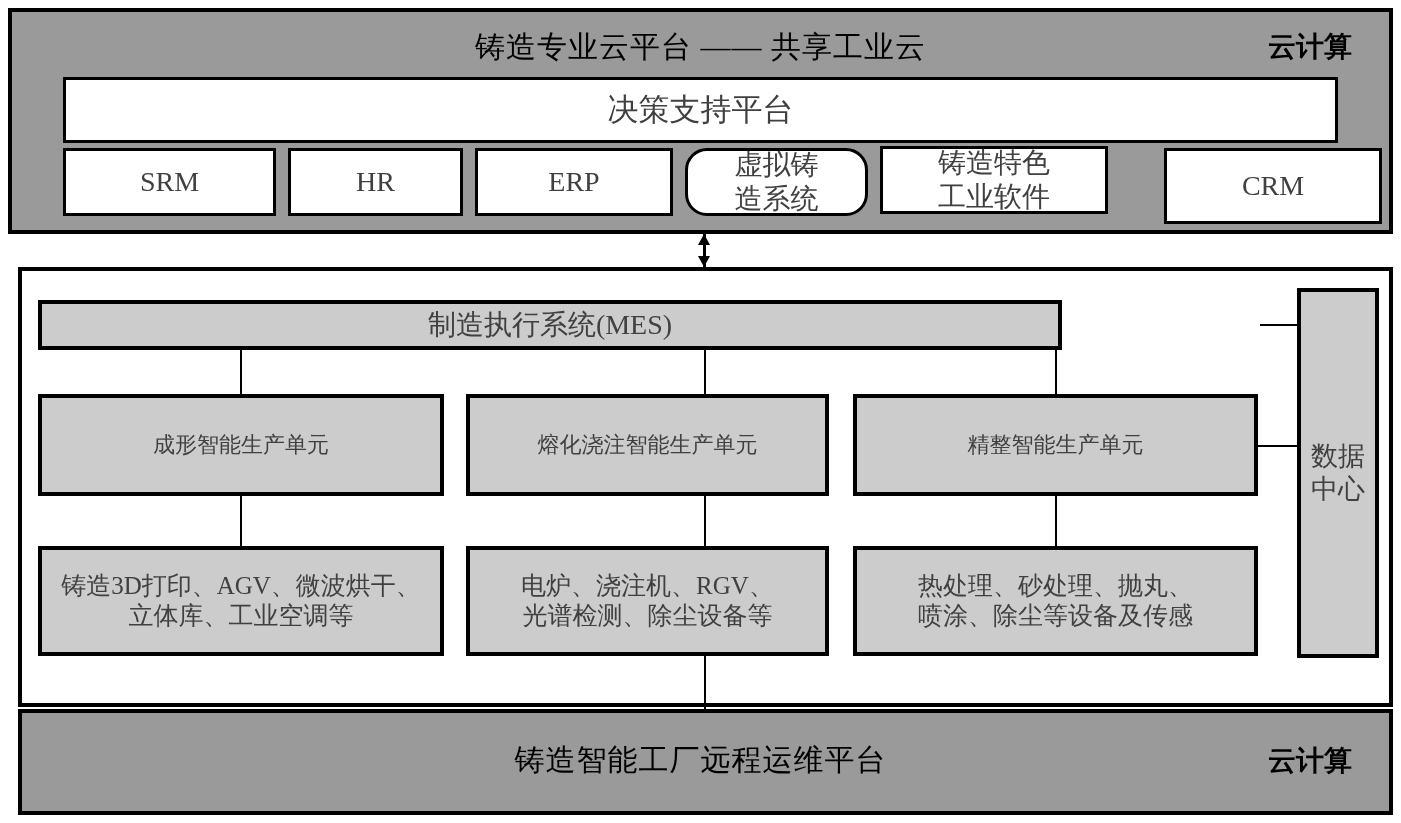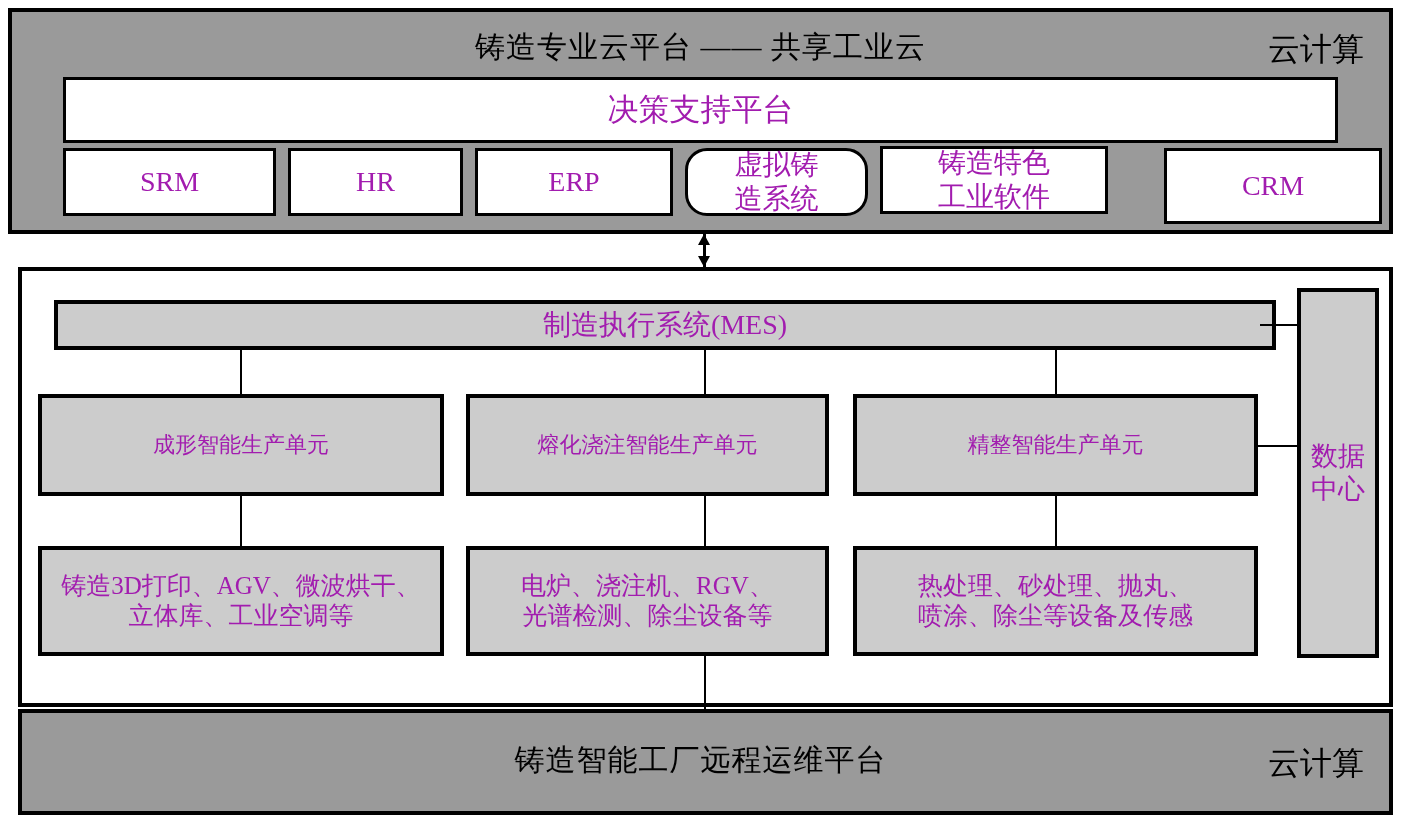--- a/index.html
+++ b/index.html
@@ -19,21 +19,21 @@
   }
 
   
   .box {
     position: absolute;
     box-sizing: border-box;
     display: flex;
     align-items: center;
     justify-content: center;
     text-align: center;
-    color: #a21caf;
+    color: #404040;
     line-height: 1.22;
   }
 
   .cloud-band {
     background: #9a9a9a;
     border: 4px solid #000000;
   }
 
   .white-panel {
     background: #ffffff;
@@ -49,21 +49,22 @@
     background: #cccccc;
     border: 4px solid #000000;
   }
 
   
   .t-band-title {
     font-size: 30px;
     letter-spacing: 1px;
   }
   .t-corner {
-    font-size: 32px;
+    font-size: 28px;
+    font-weight: bold;
   }
   .t-platform {
     font-size: 31px;
   }
   .t-app {
     font-size: 28px;
   }
   .t-mes {
     font-size: 28px;
   }
@@ -156,21 +157,21 @@
   <div class="box white-card t-app" style="left:1120px; top:148px; width:218px; height:76px;margin-left:44px;">
     <span>CRM</span>
   </div>
 
   <div class="arrow-shaft" style="left:703px; top:234px; height:33px;"></div>
   <div class="arrow-head up" style="left:698px; top:234px;"></div>
   <div class="arrow-head down" style="left:698px; top:256px;"></div>
 
   <div class="box white-panel" style="left:18px; top:267px; width:1375px; height:440px;"></div>
 
-  <div class="box gray-card t-mes" style="left:54px; top:300px; width:1222px; height:50px;text-align:right;">
+  <div class="box gray-card t-mes" style="left:38px; top:300px; width:1024px; height:50px;text-align:right;">
     <span>制造执行系统(MES)</span>
   </div>
 
   <div class="box gray-card t-dc" style="left:1297px; top:288px; width:82px; height:370px; white-space:pre;">
     <span>数据
 中心</span>
   </div>
 
   <div class="hline" style="left:1260px; top:324px; width:37px;"></div>
 

